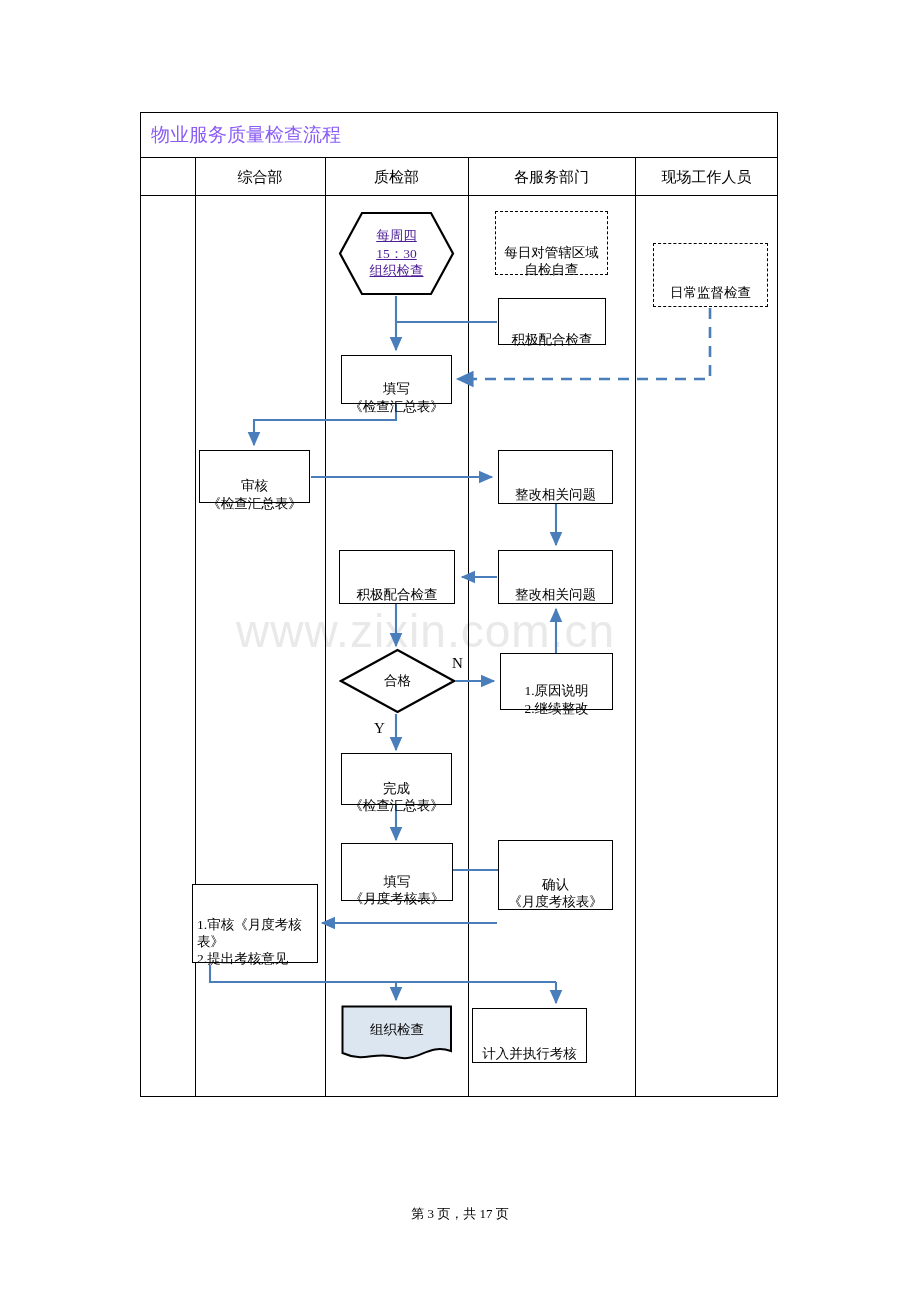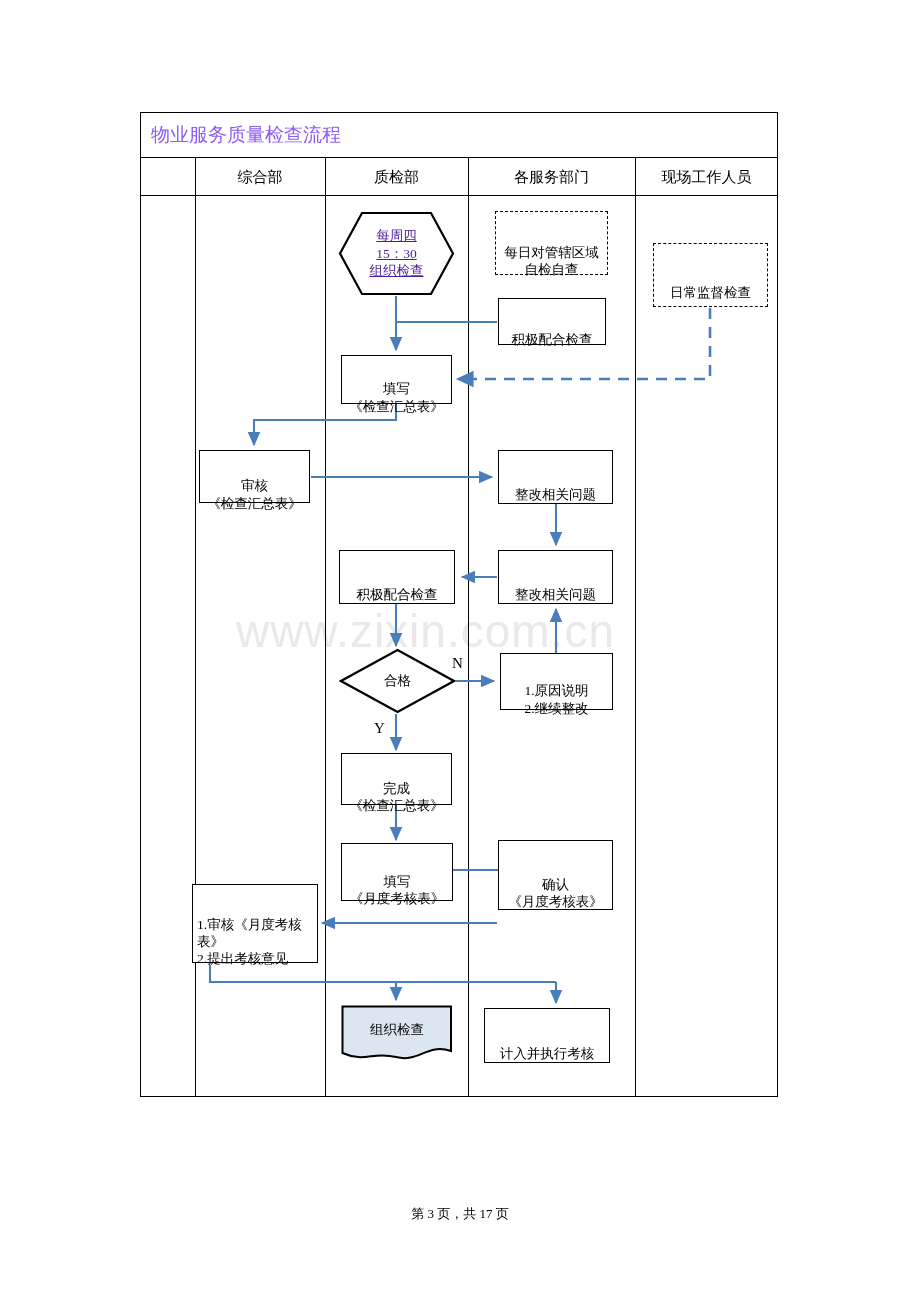--- a/index.html
+++ b/index.html
@@ -269,21 +269,21 @@
 
   <div class="docwrap" style="left:341px;top:1005px;width:112px;height:59px;">
     <svg viewBox="0 0 112 59" width="112" height="59" xmlns="http://www.w3.org/2000/svg">
       <path d="M1.5,1.5 L110,1.5 L110,46 C86,38 78,58 55,52 C32,46 24,58 1.5,48 Z" fill="#dce6f1" stroke="#000000" stroke-width="2"></path>
     </svg>
     <div class="lbl">
       <span>组织检查</span>
     </div>
   </div>
 
-  <div class="node rect" style="left:484px;top:1008px;width:126px;height:55px;">
+  <div class="node rect" style="left:472px;top:1008px;width:115px;height:55px;">
     <span class="tx">计入并执行考核</span>
   </div>
 
   <div class="footer">
     <span>第 3 页，共 17 页</span>
   </div>
 
 </div>
 
 </body></html>

